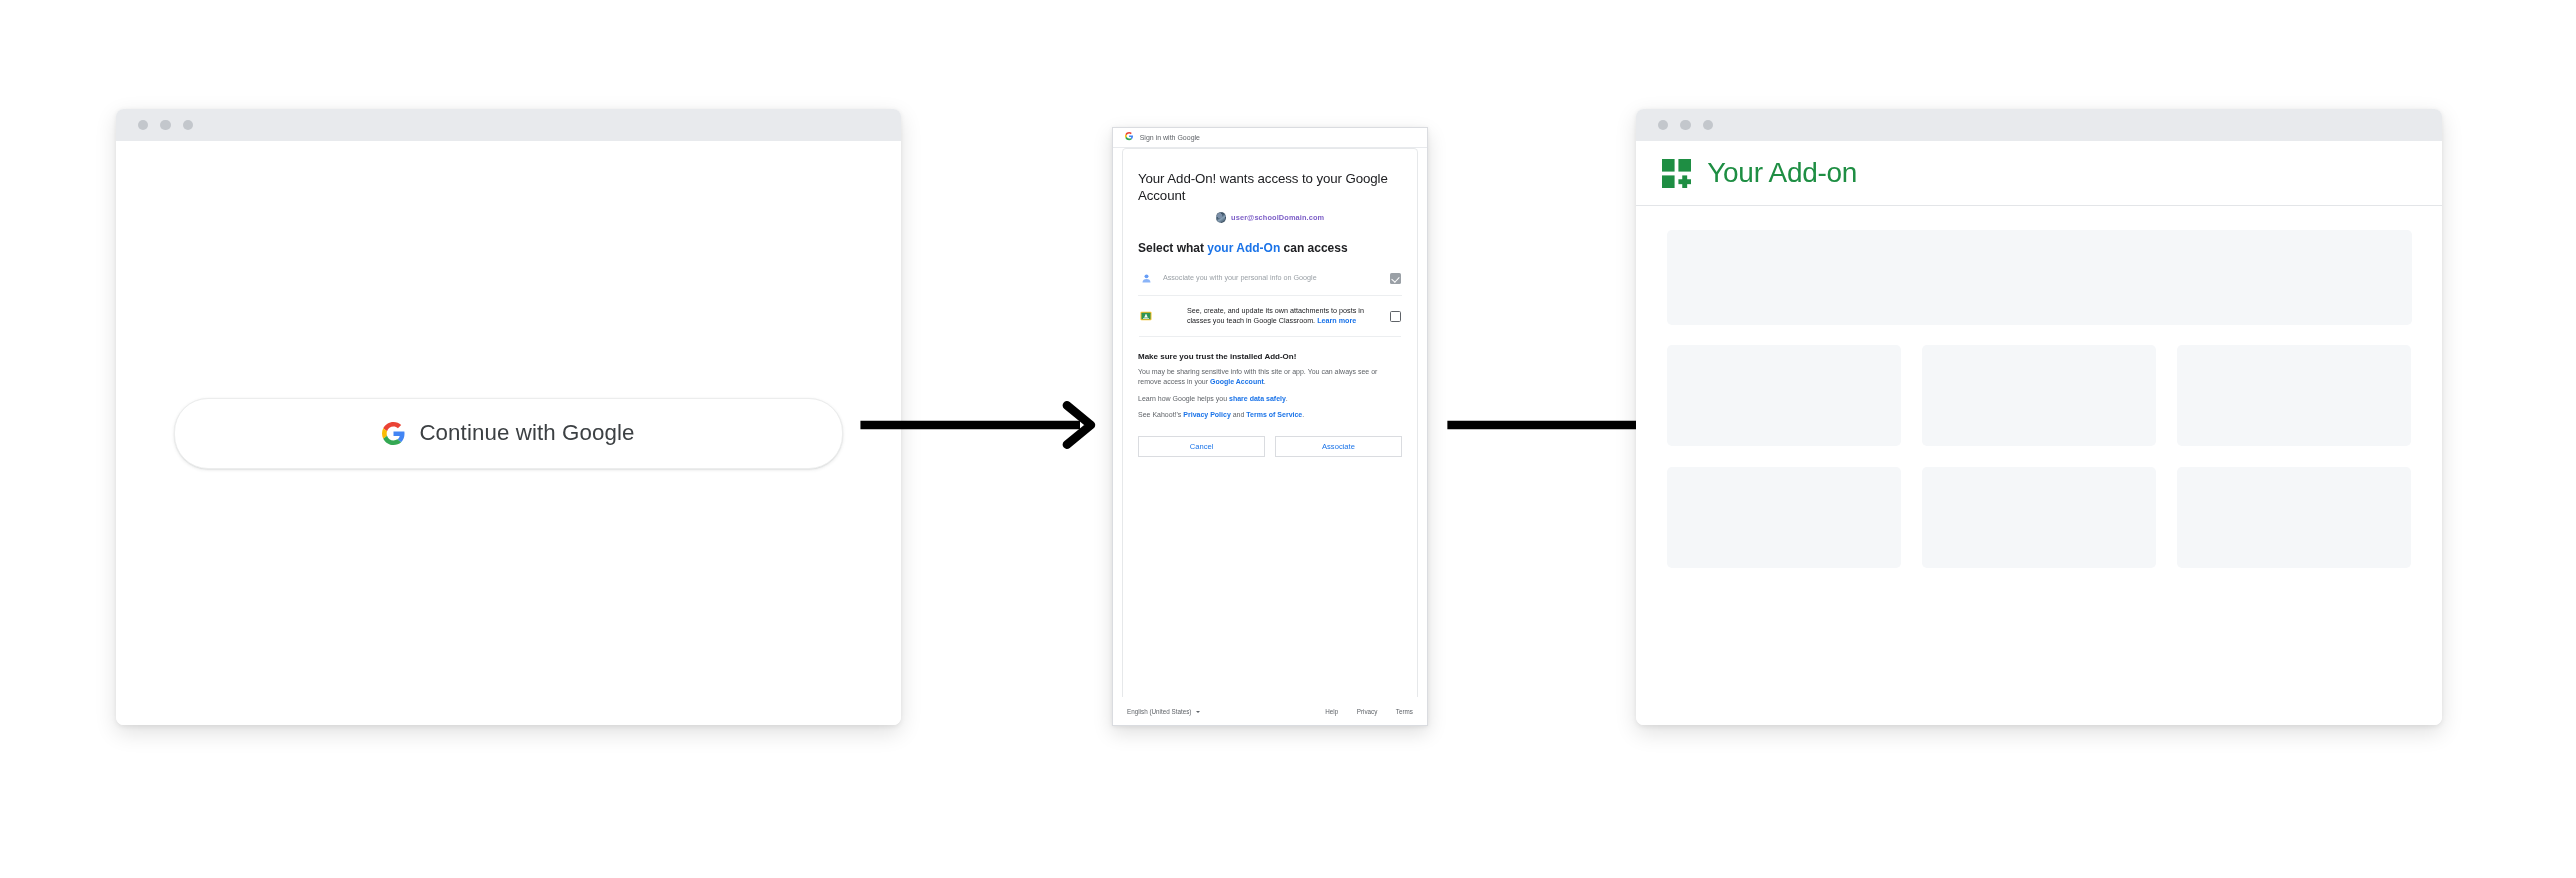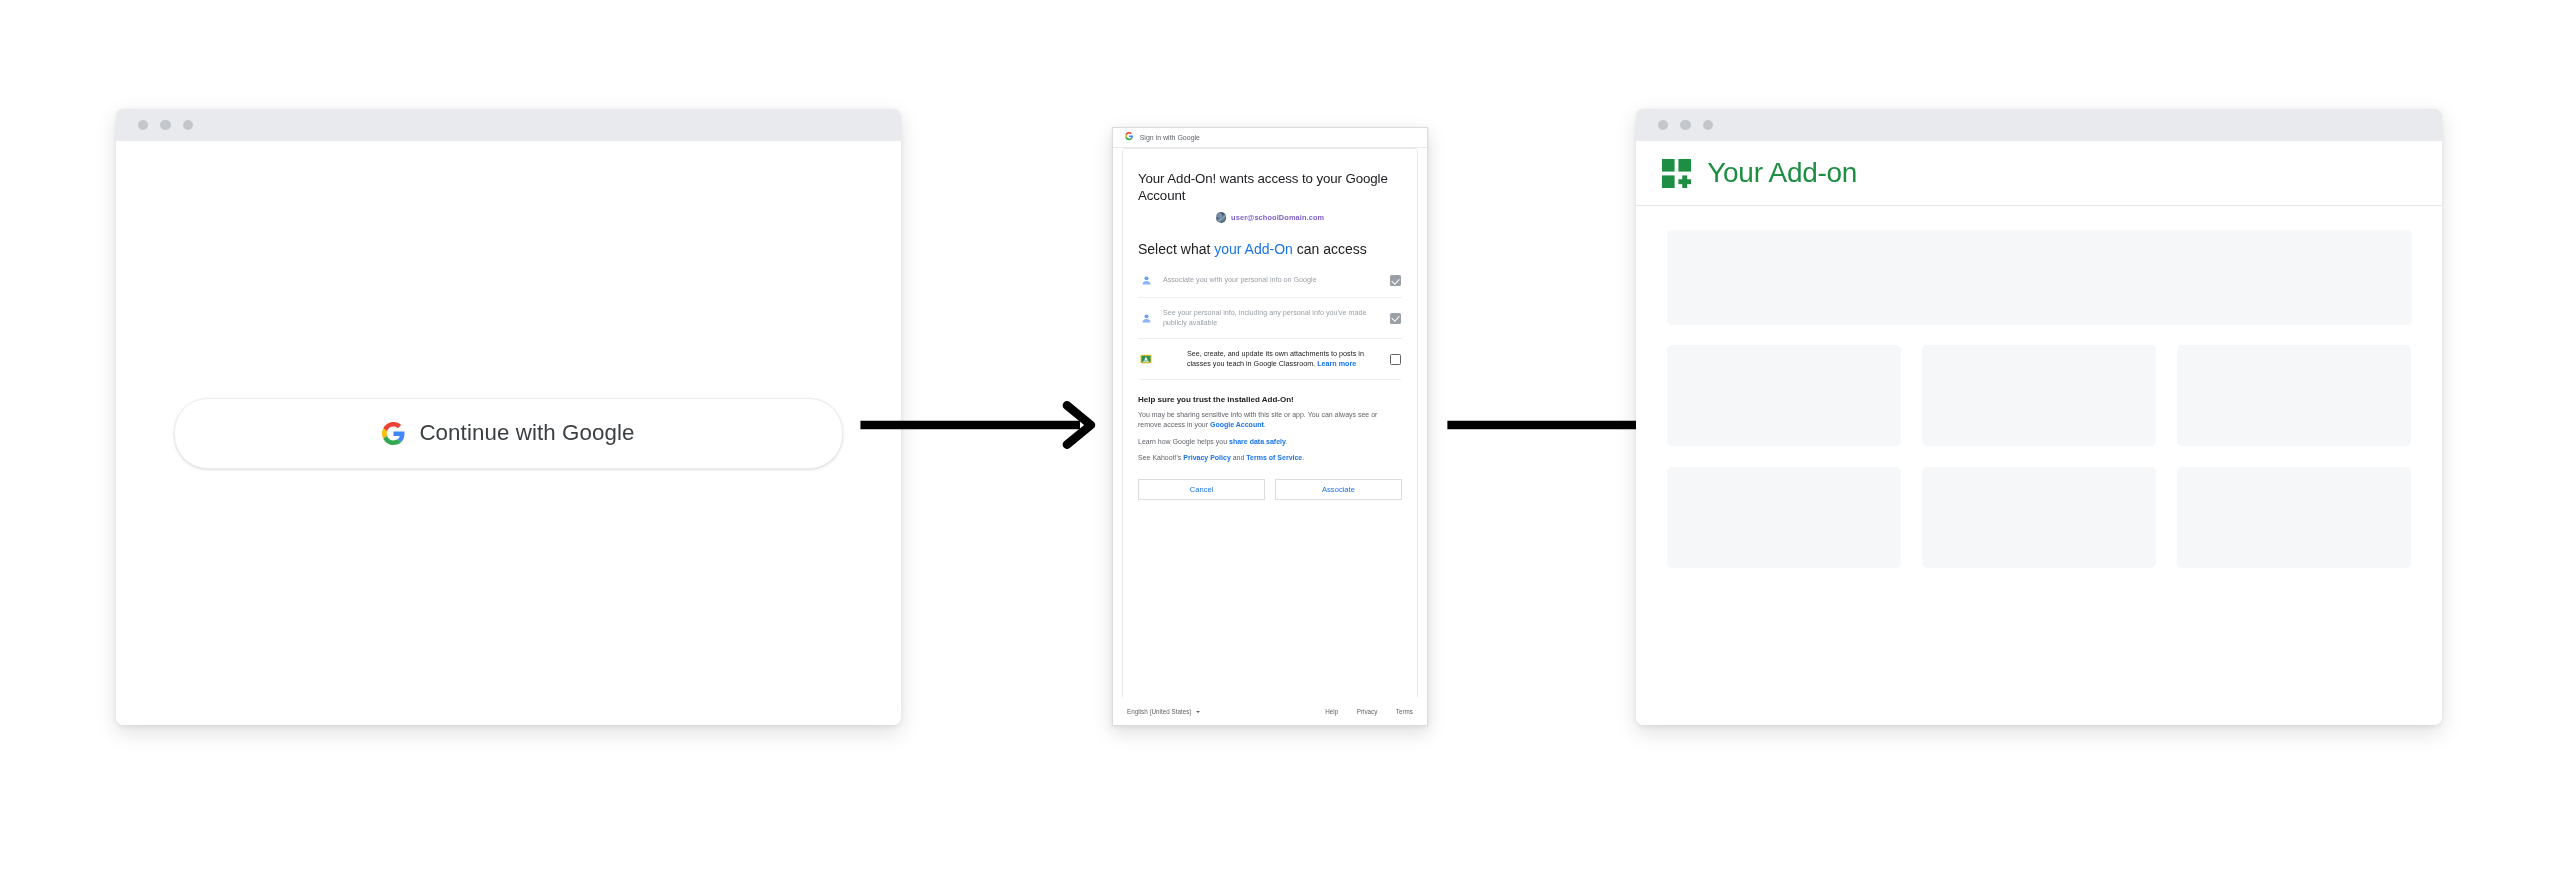--- a/index.html
+++ b/index.html
@@ -62,21 +62,21 @@
   }
   .acct{display:flex;align-items:center;justify-content:center;gap:4.9px;margin-top:8.2px;font-weight:bold;}
   .avatar{
     width:10.4px;height:10.4px;border-radius:50%;
     background:
       radial-gradient(circle at 35% 30%, #7b8fa8 0 32%, transparent 33%),
       linear-gradient(145deg,#2b3e52 0%,#4c6378 42%,#8aa3b8 60%,#33485c 100%);
     border:0.5px solid rgba(0,0,0,.12);box-sizing:border-box;
   }
   .acct .mail{font-size:7.4px;color:#7d5fc7;letter-spacing:0.1px;}
-  .select-line{margin-top:18.5px;font-size:14px;color:#202124;font-weight:400;}
+  .select-line{margin-top:18.5px;font-size:12px;color:#202124;font-weight:700;}
   .select-line .lnk{color:#1a73e8;}
 
   .perm{display:flex;align-items:center;gap:9.8px;padding:9.8px 1.1px;}
   .perm + .perm{border-top:0.5px solid #eceef0;}
   .perm-ico{flex:0 0 auto;width:14px;height:14px;display:flex;align-items:center;justify-content:center;}
   .perm-txt{flex:1;font-size:7.2px;line-height:1.42;color:#9aa0a6;}
   .perm.on .perm-txt{color:#202124;margin-left:24px;}
   .perm-txt .lnk{color:#1a73e8;font-weight:700;}
   .cb{flex:0 0 auto;width:11px;height:11px;border-radius:1.6px;box-sizing:border-box;}
   .cb.checked{background:#9aa0a6;position:relative;}
@@ -186,50 +186,40 @@
             <span class="perm-ico">
               <svg width="13" height="13" viewBox="0 0 24 24" aria-hidden="true">
                 <circle cx="12" cy="8" r="3.6" fill="#669df6"></circle>
                 <path d="M4.6 19.2c0-4 3.3-6.2 7.4-6.2s7.4 2.2 7.4 6.2z" fill="#8ab4f8"></path>
               </svg>
             </span>
             <span class="perm-txt">Associate you with your personal info on Google</span>
             <span class="cb checked"></span>
           </div>
 
-          <div class="perm">
-            <span class="perm-ico">
-              <svg width="13" height="13" viewBox="0 0 24 24" aria-hidden="true">
-                <circle cx="12" cy="8" r="3.6" fill="#669df6"></circle>
-                <path d="M4.6 19.2c0-4 3.3-6.2 7.4-6.2s7.4 2.2 7.4 6.2z" fill="#8ab4f8"></path>
-              </svg>
-            </span>
-            <span class="perm-txt">See your personal info, including any personal info you've made publicly available</span>
-            <span class="cb checked"></span>
-          </div>
 
           <div class="perm on">
             <span class="perm-ico">
               <svg width="12" height="12" viewBox="0 0 24 24" aria-hidden="true">
                 <rect x="1" y="3.5" width="22" height="17" rx="2" fill="#f6bf26"></rect>
                 <rect x="3" y="5.3" width="18" height="13.4" rx="1" fill="#2e9453"></rect>
                 <circle cx="12" cy="10.6" r="1.9" fill="#fff"></circle>
                 <path d="M8.3 15.1c0-1.9 1.7-3 3.7-3s3.7 1.1 3.7 3z" fill="#fff"></path>
                 <rect x="6" y="15.9" width="12" height="1.5" fill="#fff"></rect>
               </svg>
             </span>
             <span class="perm-txt"><span>See, create, and update its own attachments to posts in classes you teach in Google Classroom. </span><span class="lnk">Learn more</span></span>
             <span class="cb unchecked"></span>
           </div>
 
         </div>
 
         <div class="perm-divider"></div>
 
-        <div class="trust-h">Help sure you trust the installed Add-On!</div>
+        <div class="trust-h">Make sure you trust the installed Add-On!</div>
 
         <div class="trust-p"><span>You may be sharing sensitive info with this site or app. You can always see or remove access in your </span><span class="lnk">Google Account</span><span>.</span></div>
 
         <div class="trust-p"><span>Learn how Google helps you </span><span class="lnk">share data safely</span><span>.</span></div>
 
         <div class="trust-p"><span>See Kahoot!'s </span><span class="lnk">Privacy Policy</span><span> and </span><span class="lnk">Terms of Service</span><span>.</span></div>
 
         <div class="btn-row">
           <button class="obtn">Cancel</button>
           <button class="obtn">Associate</button>

